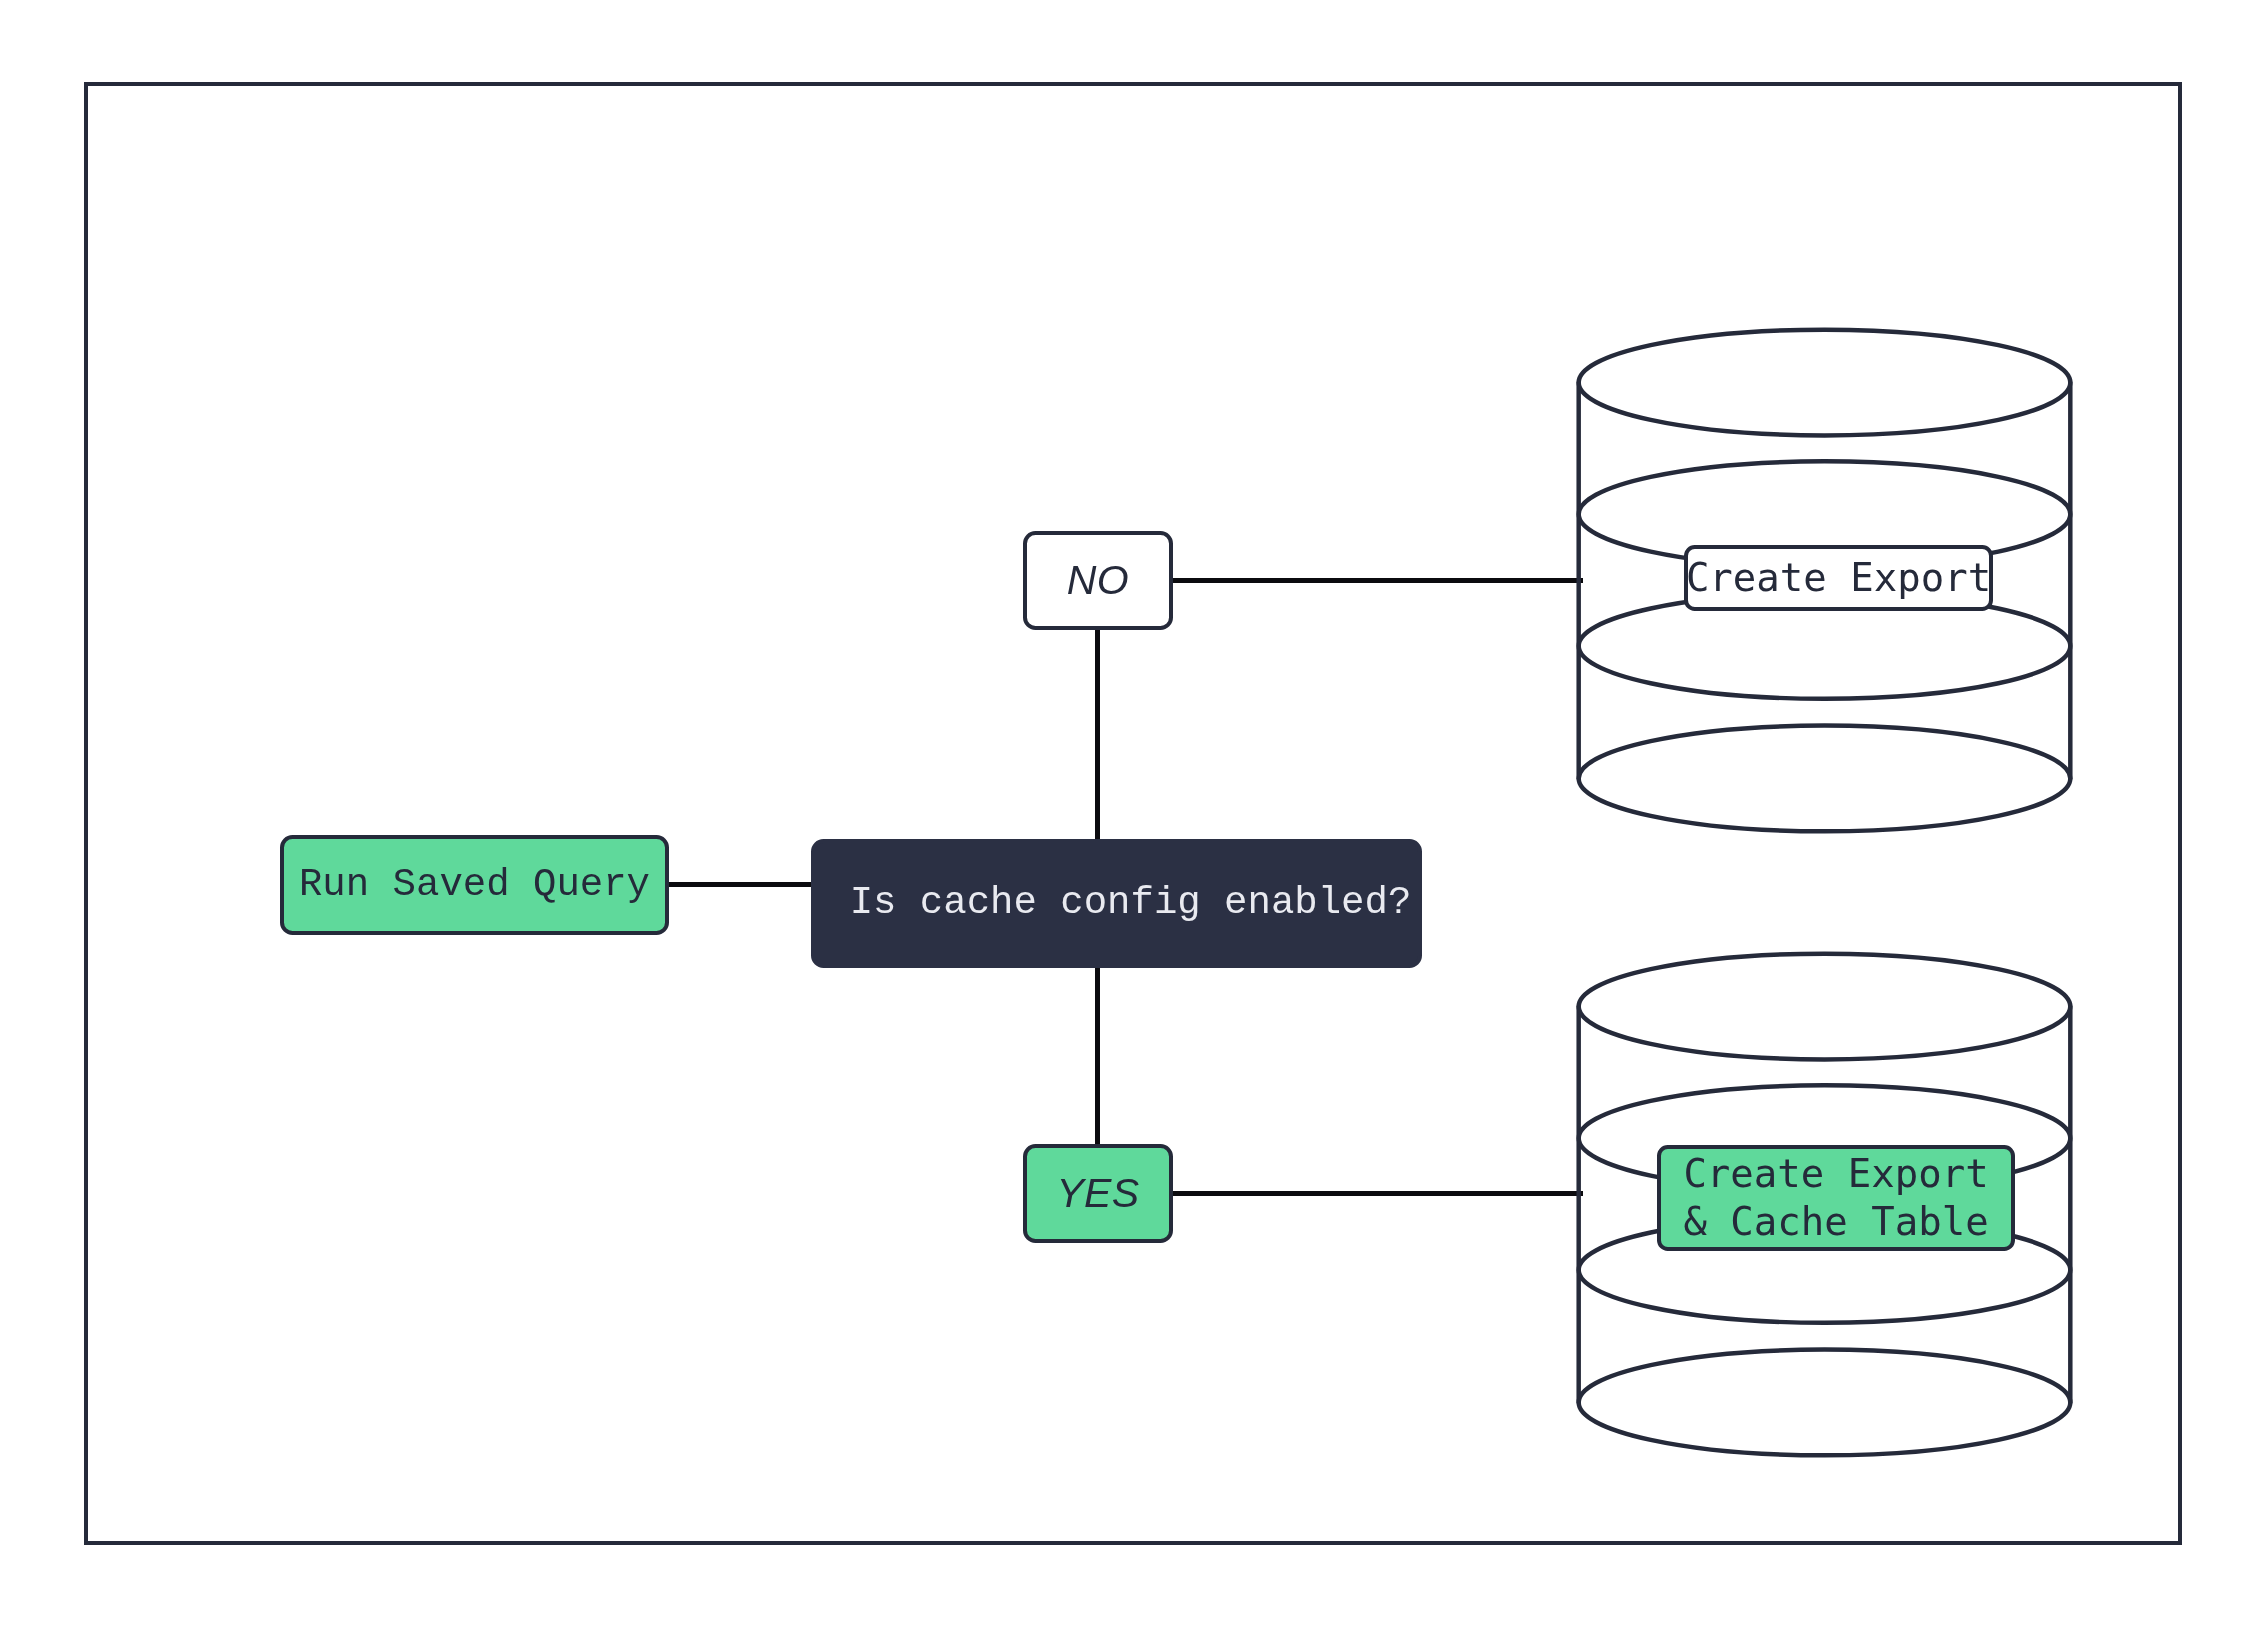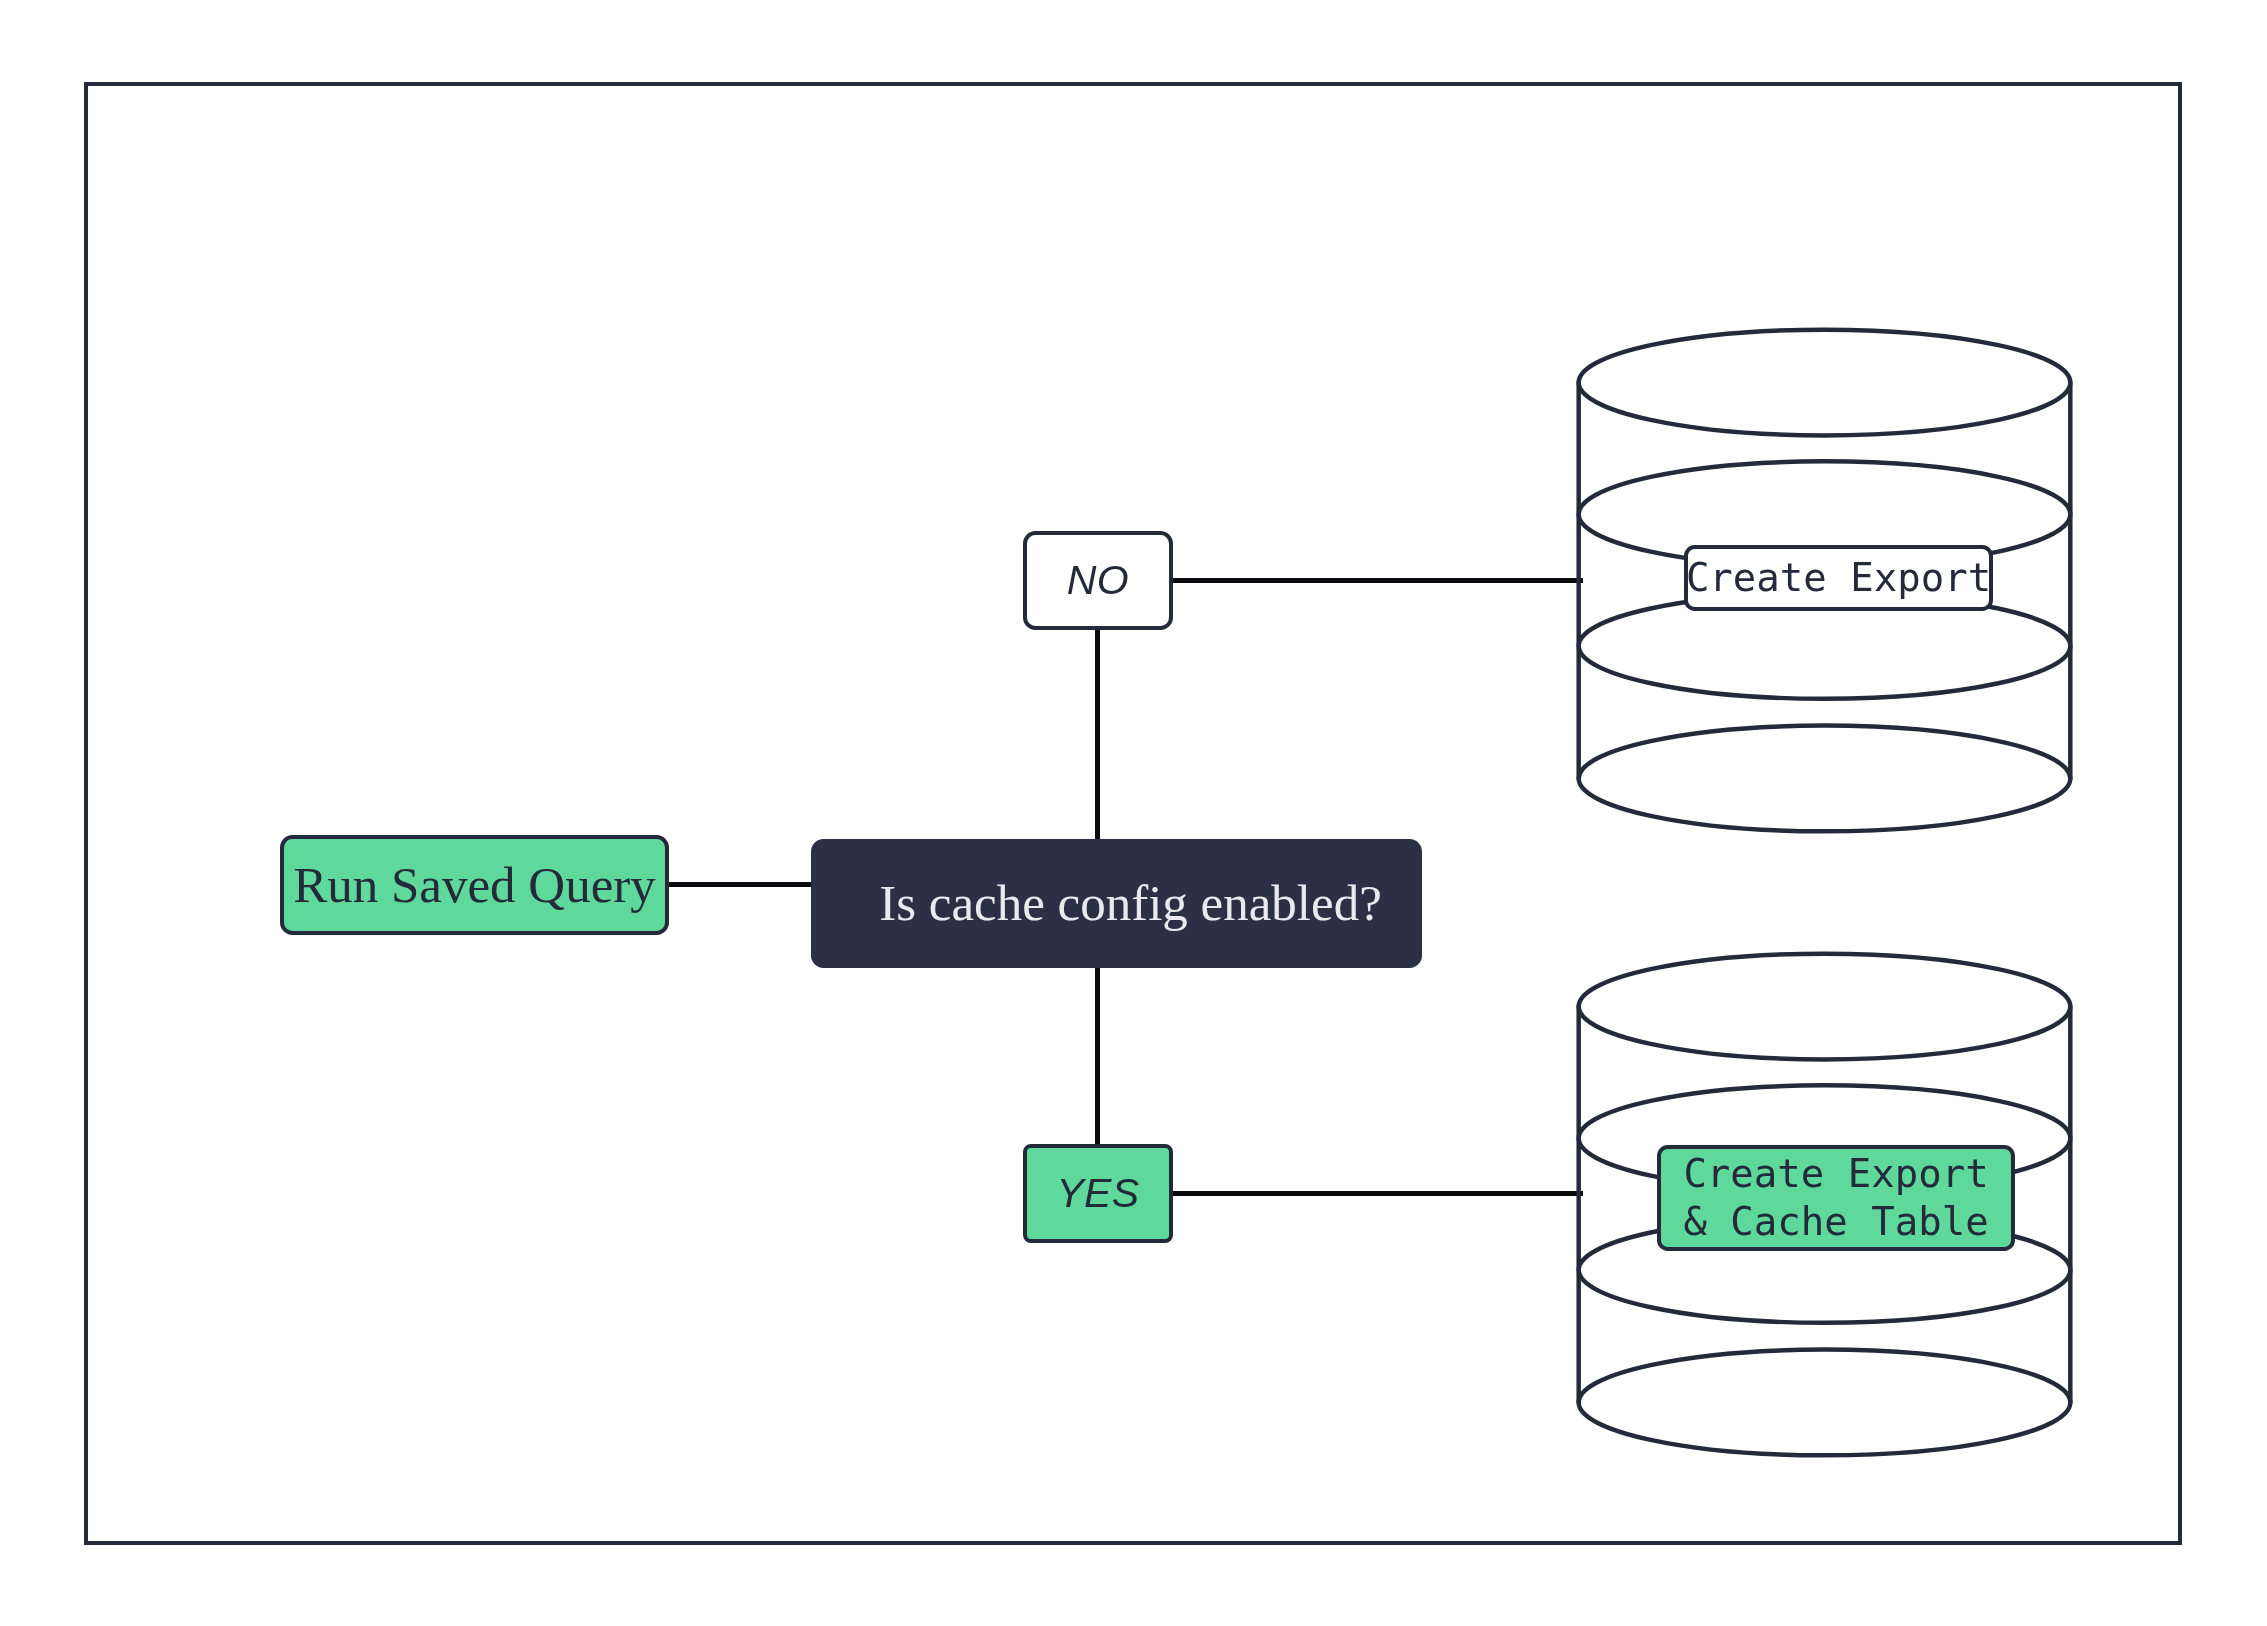--- a/index.html
+++ b/index.html
@@ -81,22 +81,22 @@
   
   .node {
     position: absolute;
     box-sizing: border-box;
     border: 4.5px solid #252a3a;
     border-radius: 12.5px;
     display: flex;
     align-items: center;
     justify-content: center;
     text-align: center;
-    font-family: Liberation Serif, serif;
-    font-size: 51px;
+    font-family: Liberation Mono, monospace;
+    font-size: 39px;
     line-height: 1.18;
     color: #252a3a;
     background: #ffffff;
     white-space: pre;
   }
 
   .node.green { background: #5fd99b; }
   .node.dark {
     background: #2b3044;
     border-color: #2b3044;
@@ -205,19 +205,19 @@
     </div>
 
     <div class="node dark" style="left:811px; top:839px; width:611px; height:129px;">
       <span>Is cache config enabled?</span>
     </div>
 
     <div class="node label-pill" style="left:1023px; top:531px; width:150px; height:99px;">
       <span>NO</span>
     </div>
 
-    <div class="node label-pill green" style="left:1023px; top:1144px; width:150px; height:99px;border-radius:8px;">
+    <div class="node label-pill green" style="left:1023px; top:1144px; width:150px; height:99px;">
       <span>YES</span>
     </div>
 
   </div>
 </div>
 
 
 </body></html>

